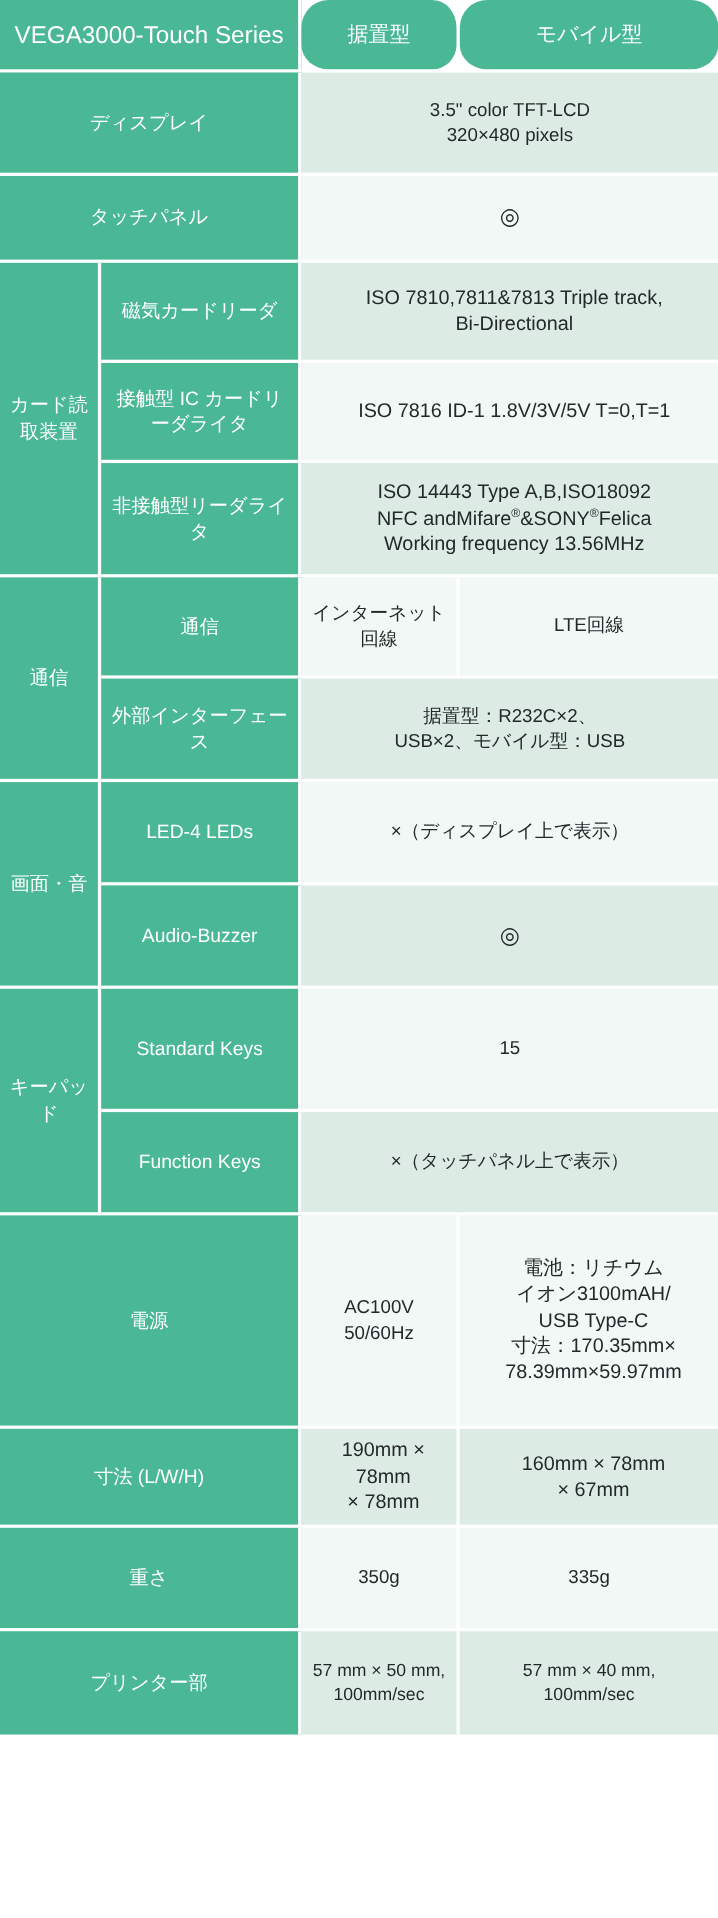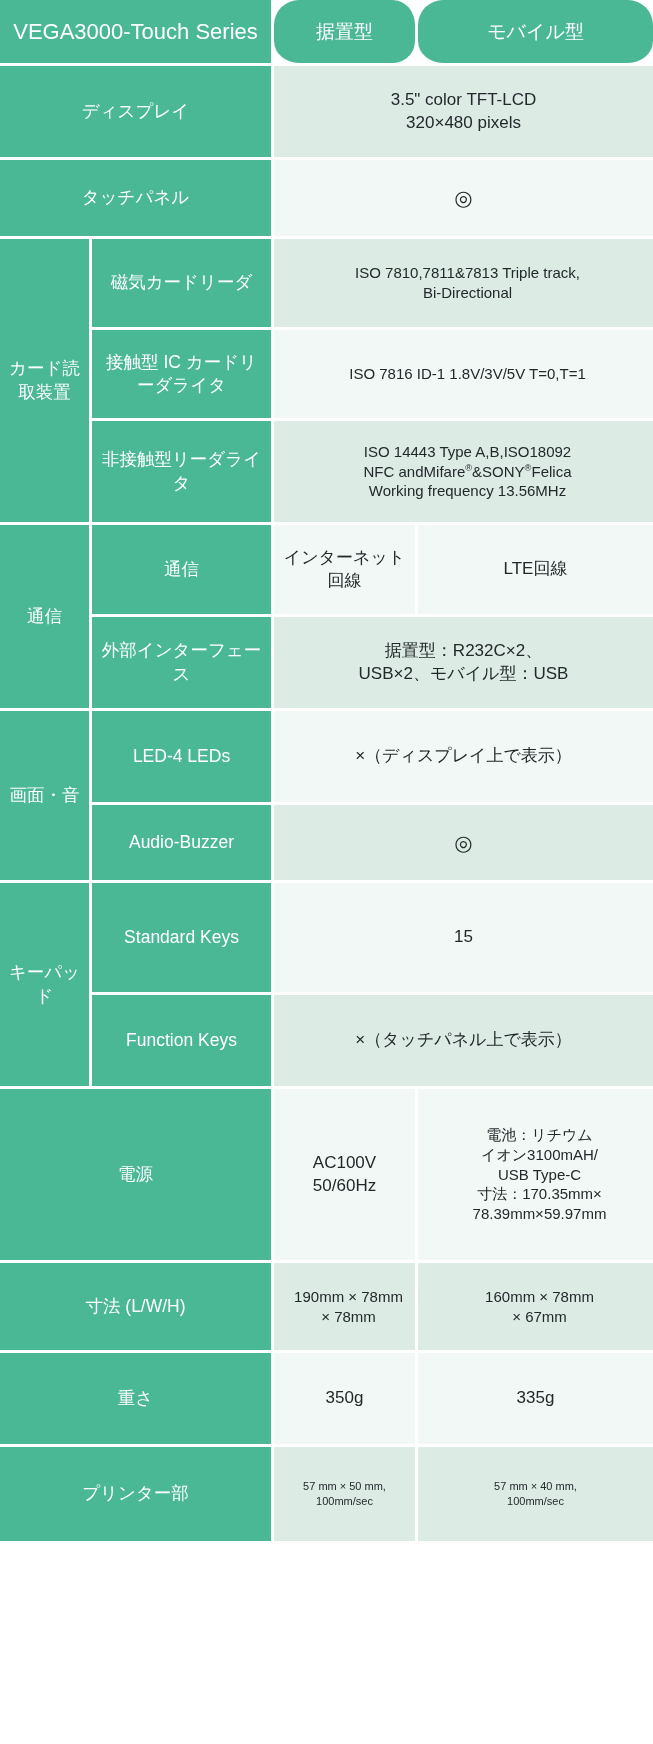--- a/index.html
+++ b/index.html
@@ -46,22 +46,22 @@
     border-radius: 25px;
   }
 
   
   .val {
     color: #23292b;
     font-size: 17px;
   }
   .val.a { background: #dcece5; }
   .val.b { background: #f1f8f5; }
-  .val.small { font-size: 15px; padding-left: 14px; }
-  .val.xsmall { font-size: 11px; }
+  .val.small { font-size: 18px; padding-left: 14px; }
+  .val.xsmall { font-size: 16px; }
 
   .ring { font-size: 21px; line-height: 1; }
   sup.reg { font-size: 0.62em; vertical-align: super; }
 </style>
 </head>
 <body>
 
 <table class="spec-table">
   <colgroup>
     <col style="width:92px">
@@ -128,37 +128,37 @@
       </td>
     </tr>
 
     <tr>
       <td class="lbl lbl-group" rowspan="2">画面・音</td>
       <td class="lbl lbl-sub" style="height:94px">LED-4 LEDs</td>
       <td class="val b" colspan="2" style="border-right:none">×（ディスプレイ上で表示）</td>
     </tr>
 
     <tr>
-      <td class="lbl lbl-sub" style="height:78px">Audio-Buzzer</td>
+      <td class="lbl lbl-sub" style="height:94px">Audio-Buzzer</td>
       <td class="val a ring" colspan="2" style="border-right:none">◎</td>
     </tr>
 
     <tr>
       <td class="lbl lbl-group" rowspan="2">キーパッド</td>
       <td class="lbl lbl-sub" style="height:112px">Standard Keys</td>
       <td class="val b" colspan="2" style="border-right:none">15</td>
     </tr>
 
     <tr>
       <td class="lbl lbl-sub" style="height:94px">Function Keys</td>
       <td class="val a" colspan="2" style="border-right:none">×（タッチパネル上で表示）</td>
     </tr>
 
     <tr>
-      <td class="lbl lbl-wide" colspan="2" style="height:174px">電源</td>
+      <td class="lbl lbl-wide" colspan="2" style="height:194px">電源</td>
       <td class="val b">
         <div>AC100V</div>
         <div>50/60Hz</div>
       </td>
       <td class="val b small" style="border-right:none">
         <div>電池：リチウム</div>
         <div>イオン3100mAH/</div>
         <div>USB Type-C</div>
         <div>寸法：170.35mm×</div>
         <div>78.39mm×59.97mm</div>

